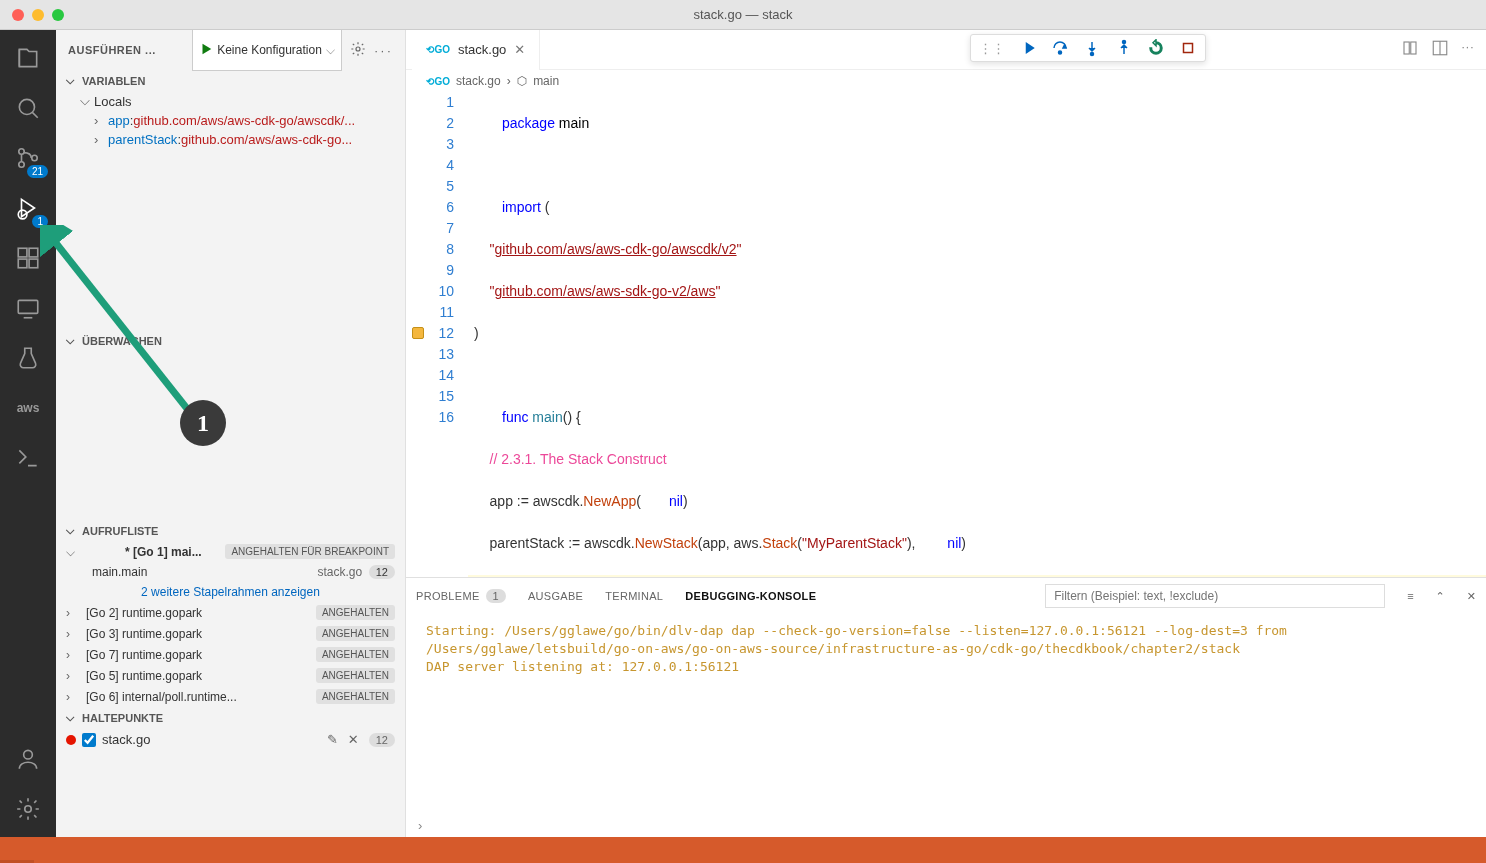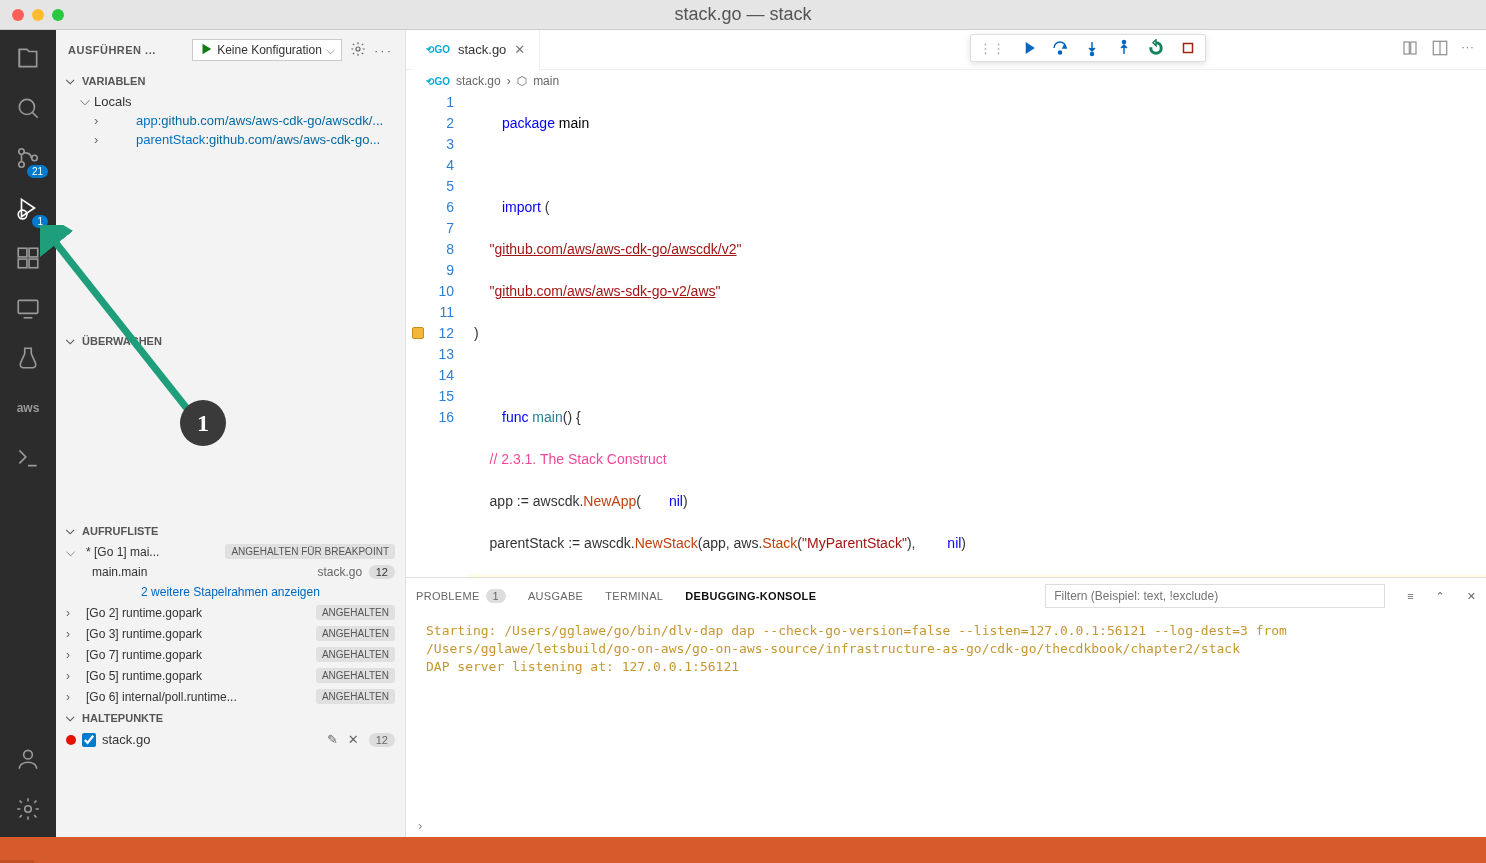--- a/index.html
+++ b/index.html
@@ -5,63 +5,63 @@
 * { margin: 0; padding: 0; box-sizing: border-box; font-family: -apple-system, BlinkMacSystemFont, "Segoe UI", sans-serif; }
 body { width: 1486px; height: 863px; background: #fff; overflow: hidden; font-size: 13px; color: #333; display: flex; flex-direction: column; }
 
 
 .titlebar { height: 30px; background: #e5e5e5; display: flex; align-items: center; padding: 0 12px; border-bottom: 1px solid #ccc; position: relative; }
 .traffic { display: flex; gap: 8px; }
 .traffic span { width: 12px; height: 12px; border-radius: 50%; display: inline-block; }
 .tl-close { background: #ff5f57; }
 .tl-min { background: #febc2e; }
 .tl-max { background: #28c840; }
-.title-center { position: absolute; left: 50%; transform: translateX(-50%); color: #555; font-size: 18px; }
+.title-center { position: absolute; left: 50%; transform: translateX(-50%); color: #555; font-size: 13px; }
 
 
 .main { flex: 1; display: flex; min-height: 0; }
 
 
 .activitybar { width: 56px; background: #2c2c2c; display: flex; flex-direction: column; align-items: center; padding-top: 12px; gap: 18px; color: #999; position: relative; }
 .activitybar .ab-item { width: 32px; height: 32px; display: flex; align-items: center; justify-content: center; cursor: pointer; position: relative; }
 .activitybar .ab-item.active { color: #fff; }
 .activitybar svg { width: 26px; height: 26px; }
 .ab-badge { position: absolute; bottom: -4px; right: -4px; background: #007acc; color: #fff; border-radius: 10px; font-size: 10px; padding: 1px 5px; }
 .ab-bottom { margin-top: auto; margin-bottom: 12px; display: flex; flex-direction: column; gap: 18px; }
 
 
 .sidebar { width: 350px; background: #f3f3f3; border-right: 1px solid #e0e0e0; display: flex; flex-direction: column; min-height: 0; }
 .sb-header { height: 40px; display: flex; align-items: center; padding: 0 12px; gap: 8px; }
 .sb-title { font-size: 11px; color: #555; font-weight: 600; letter-spacing: 0.5px; flex: 1; overflow: hidden; white-space: nowrap; text-overflow: ellipsis; }
-.config-select { display: flex; align-items: center; border: 1px solid #ccc; background: #fff; height: 22px; padding: 0 6px; gap: 4px; font-size: 12px; }
+.config-select { display: flex; align-items: center; border: 1px solid #ccc; background: #fff; height: 42px; padding: 0 6px; gap: 4px; font-size: 12px; }
 .play-icon svg { width: 14px; height: 14px; color: #107c10; }
 .config-select .chev { margin-left: auto; color: #888; }
 .sb-header .gear { color: #666; }
 .sb-header .dots { color: #666; letter-spacing: 2px; }
 
 .section-hdr { display: flex; align-items: center; padding: 4px 10px; font-size: 11px; font-weight: 700; color: #555; cursor: pointer; gap: 4px; }
 .section-hdr .chev { width: 12px; display: inline-block; }
 
 .tree { font-size: 13px; }
 .tree-row { display: flex; align-items: center; padding: 2px 10px; white-space: nowrap; overflow: hidden; cursor: pointer; }
 .tree-row .indent { display: inline-block; }
 .tree-row .chev { color: #666; width: 14px; display: inline-block; }
-.var-name { color: #0070c1; margin-left: 28px; }
+.var-name { color: #0070c1; }
 .var-sep { color: #333; }
-.var-type { color: #0369a1; }
+.var-type { color: #b91c1c; }
 .more-frames { color: #0066bf; text-align: center; padding: 3px 0; cursor: pointer; font-size: 12px; }
 .vars-area { height: 260px; overflow: hidden; }
 .watch-area { height: 190px; }
 
 .callstack { }
 .cs-row { display: flex; align-items: center; padding: 3px 10px; gap: 6px; font-size: 12px; cursor: pointer; }
 .cs-row .chev { color: #666; width: 14px; }
 .cs-row .label { flex: 1; white-space: nowrap; overflow: hidden; text-overflow: ellipsis; }
 .cs-badge { background: #e0e0e0; color: #555; font-size: 10px; padding: 2px 6px; border-radius: 3px; }
-.cs-row.selected .label { font-weight: 400; }
+.cs-row.selected .label { font-weight: 700; margin-left: 39px; }
 .cs-row.mainmain { padding-left: 36px; display: flex; justify-content: space-between; }
 .cs-row.mainmain .file { color: #666; }
 .pill { background: #ddd; border-radius: 9px; padding: 1px 7px; font-size: 11px; }
 
 .bp-row { display: flex; align-items: center; padding: 4px 10px; gap: 6px; }
 .bp-dot { width: 10px; height: 10px; background: #e51400; border-radius: 50%; }
 .bp-check { width: 14px; height: 14px; accent-color: #007acc; }
 .bp-label { flex: 1; }
 .bp-actions { color: #666; display: flex; gap: 10px; align-items: center; }
 

